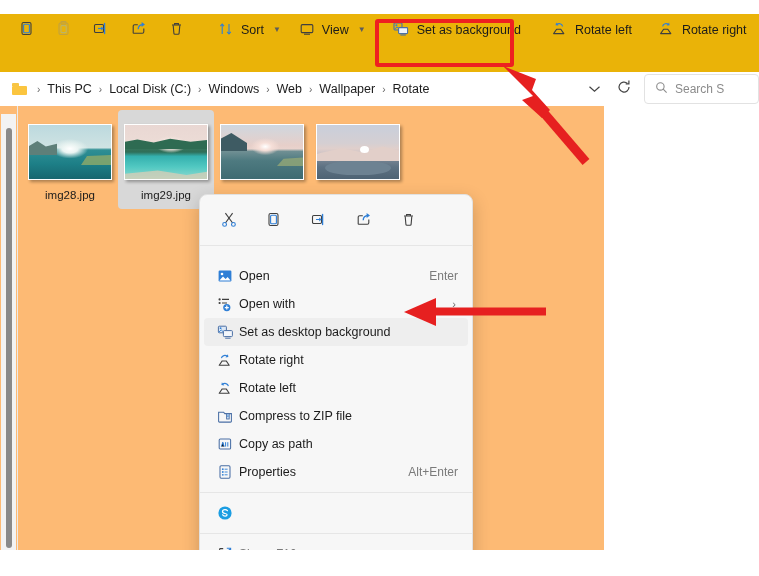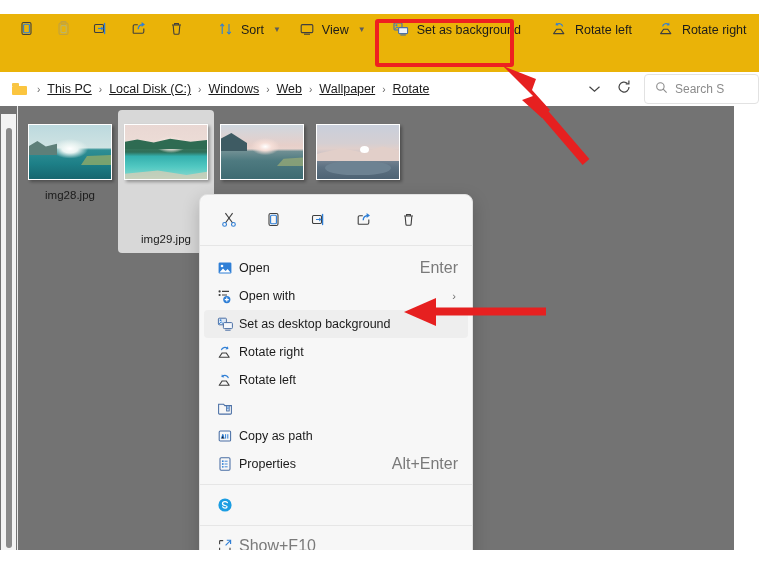--- a/index.html
+++ b/index.html
@@ -44,43 +44,43 @@
   .crumbs{display:flex;align-items:center;gap:0;padding-left:12px;font-size:12.5px;color:#1b1b1b;}
   .folder-ico{
     width:15px;height:12px;position:relative;margin-right:8px;flex:none;
   }
   .folder-ico:before{
     content:"";position:absolute;left:0;top:0;width:7px;height:3px;background:#f7c545;border-radius:1px 1px 0 0;
   }
   .folder-ico:after{
     content:"";position:absolute;left:0;top:2.5px;width:15px;height:9.5px;background:#fbc53f;border-radius:1px;
   }
-  .crumb{padding:3px 5px;border-radius:3px;white-space:nowrap;text-decoration:underline;}
+  .crumb{padding:3px 5px;border-radius:3px;white-space:nowrap;}
   .crumb-sep{color:#666;font-size:10px;padding:0 2px;}
   .addr-right{margin-left:auto;display:flex;align-items:center;height:34px;}
   .addr-chev{width:28px;text-align:center;font-size:10px;color:#444;}
   .refresh{width:32px;text-align:center;color:#444;}
   .searchbox{
     width:115px;height:30px;border:1px solid #e2e2e2;border-radius:4px;background:#fff;
     display:flex;align-items:center;gap:7px;padding-left:10px;box-sizing:border-box;
     font-size:12px;color:#8b8b8b;overflow:hidden;white-space:nowrap;margin-left:4px;
   }
 
   
-  .content{position:absolute;left:0;top:106px;width:734px;height:444px;background:#737373;}
+  .content{position:absolute;left:0;top:106px;width:604px;height:444px;background:#fdba74;}
   .navscroll-track{position:absolute;left:1px;top:8px;width:15px;height:436px;background:#f3f3f3;}
   .navscroll-thumb{position:absolute;left:5px;top:14px;width:6px;height:420px;background:#8a8a8a;border-radius:3px;}
   .nav-divider{position:absolute;left:17px;top:0;width:1px;height:444px;background:#eaeaea;}
 
   .files{position:absolute;left:22px;top:4px;display:flex;}
   .tile{
     width:96px;padding:14px 0 8px 0;display:flex;flex-direction:column;align-items:center;
     border-radius:4px;
   }
-  .tile.selected{background:#d8d8d8;gap:44px;}
+  .tile.selected{background:#d8d8d8;}
   .thumb{
     width:82px;height:54px;border:1px solid #fff;box-shadow:2px 2px 3px rgba(0,0,0,.32);
     position:relative;overflow:hidden;background:#9ec;
   }
   .tile-label{font-size:11.5px;color:#1b1b1b;margin-top:9px;}
 
   
   .t1{background:
       radial-gradient(ellipse 26px 14px at 50% 44%, #ffffff 0%, #eaf4f2 30%, rgba(200,228,226,0) 70%),
       linear-gradient(to bottom,#bcd9de 0%,#cfe3e3 42%,#2f8f94 46%,#1d7f87 72%,#17666f 100%);}
@@ -118,21 +118,21 @@
   .ctx-icons{display:flex;align-items:center;height:44px;padding:0 6px;}
   .ctx-ibtn{width:45px;height:34px;display:flex;align-items:center;justify-content:center;border-radius:4px;}
   .ctx-hr{height:1px;background:#e6e6e6;margin:2px 0;}
   .ctx-item{
     display:flex;align-items:center;height:28px;padding:0 10px 0 13px;margin:0 4px;border-radius:4px;
     font-size:12.5px;color:#1b1b1b;white-space:nowrap;
   }
   .ctx-item.highlight{background:#eeeeee;align-items:center;}
   .ctx-ico{width:22px;display:flex;align-items:center;flex:none;}
   .ctx-label{flex:1;}
-  .ctx-accel{color:#7a7a7a;font-size:16px;}
+  .ctx-accel{color:#7a7a7a;font-size:12px;}
   .ctx-sub{color:#6d6d6d;font-size:11px;padding-right:2px;}
 
   
   .arrow-diag{position:absolute;left:494px;top:62px;width:100px;height:108px;z-index:35;}
   .arrow-horiz{position:absolute;left:400px;top:294px;width:148px;height:36px;z-index:35;}
 </style>
 </head>
 <body>
 
 <div class="app">
@@ -380,21 +380,21 @@
               <path d="M4 5h9" stroke="#3f3f3f" stroke-width="1.1"></path>
               <path d="M6.6 5V3.6h3.8V5" fill="none" stroke="#3f3f3f" stroke-width="1.1"></path>
               <path d="M5.2 5.4l.7 8a1 1 0 0 0 1 .9h3.2a1 1 0 0 0 1-.9l.7-8" fill="none" stroke="#3f3f3f" stroke-width="1.1"></path>
             </svg>
         </span>
       </div>
     </div>
 
     <div class="ctx-hr"></div>
 
-    <div class="ctx-item" style="margin-top:8px">
+    <div class="ctx-item" style="margin-top:16px">
       <span class="ctx-ico">
         <svg width="16" height="16" viewBox="0 0 16 16">
             <rect x="1.6" y="2.6" width="12.8" height="10.8" rx="1.2" fill="#2f7fd6"></rect>
             <circle cx="5" cy="6" r="1.3" fill="#fff"></circle>
             <path d="M2.4 12.6 6 8.4l2.6 2.6 2-2 3 3.6z" fill="#fff"></path>
           </svg>
       </span>
       <span class="ctx-label">Open</span>
       <span class="ctx-accel">Enter</span>
     </div>
@@ -449,20 +449,21 @@
     </div>
 
     <div class="ctx-item">
       <span class="ctx-ico">
         <svg width="16" height="16" viewBox="0 0 16 16">
             <path d="M1.6 4.2h5l1.2 1.4h6.6v7.6a.9.9 0 0 1-.9.9H2.5a.9.9 0 0 1-.9-.9z" fill="none" stroke="#4a6fa5" stroke-width="1.05"></path>
             <rect x="9.6" y="5.6" width="2.6" height="5.4" fill="#cfe0f2" stroke="#4a6fa5" stroke-width=".9"></rect>
             <path d="M10.3 7h1.2M10.3 8.4h1.2" stroke="#2f7fd6" stroke-width=".9"></path>
           </svg>
       </span>
+      <span class="ctx-label">Compress to ZIP file</span>
     </div>
 
     <div class="ctx-item">
       <span class="ctx-ico">
         <svg width="16" height="16" viewBox="0 0 16 16">
             <rect x="2.2" y="3" width="11.4" height="10" rx="1.1" fill="none" stroke="#4a6fa5" stroke-width="1.05"></rect>
             <path d="M4.4 10.6 5.8 6.2l1.4 4.4M8.6 6.2v4.4M10.8 6.2v4.4" stroke="#2f7fd6" stroke-width="1"></path>
           </svg>
       </span>
       <span class="ctx-label">Copy as path</span>

